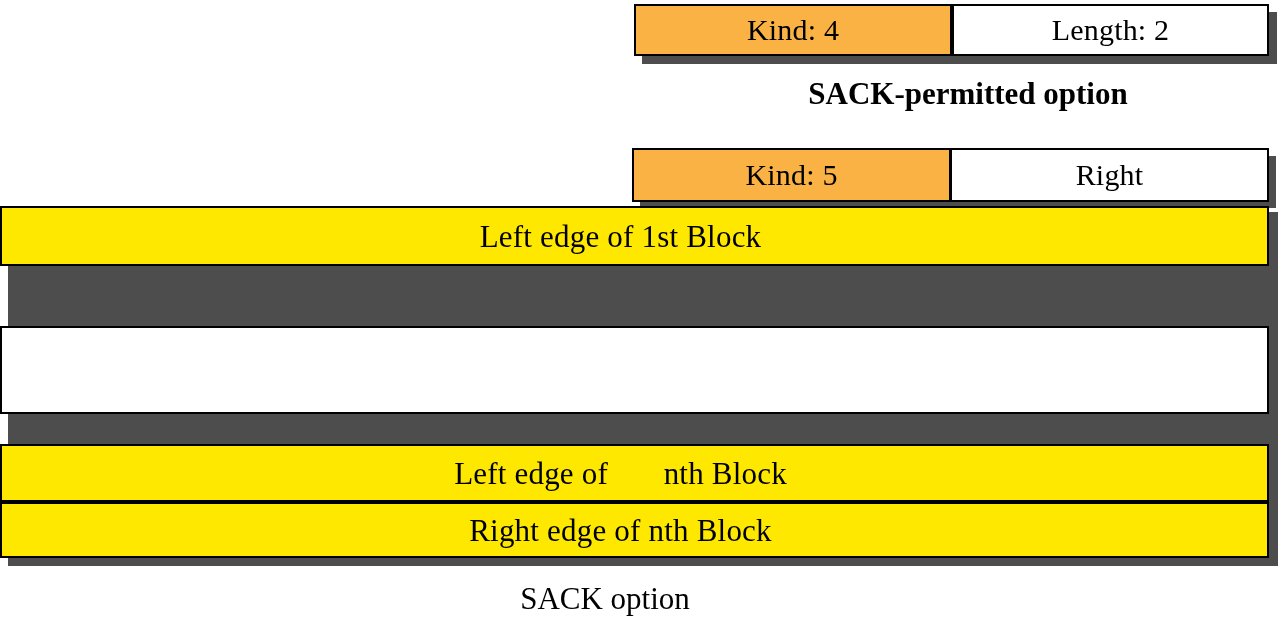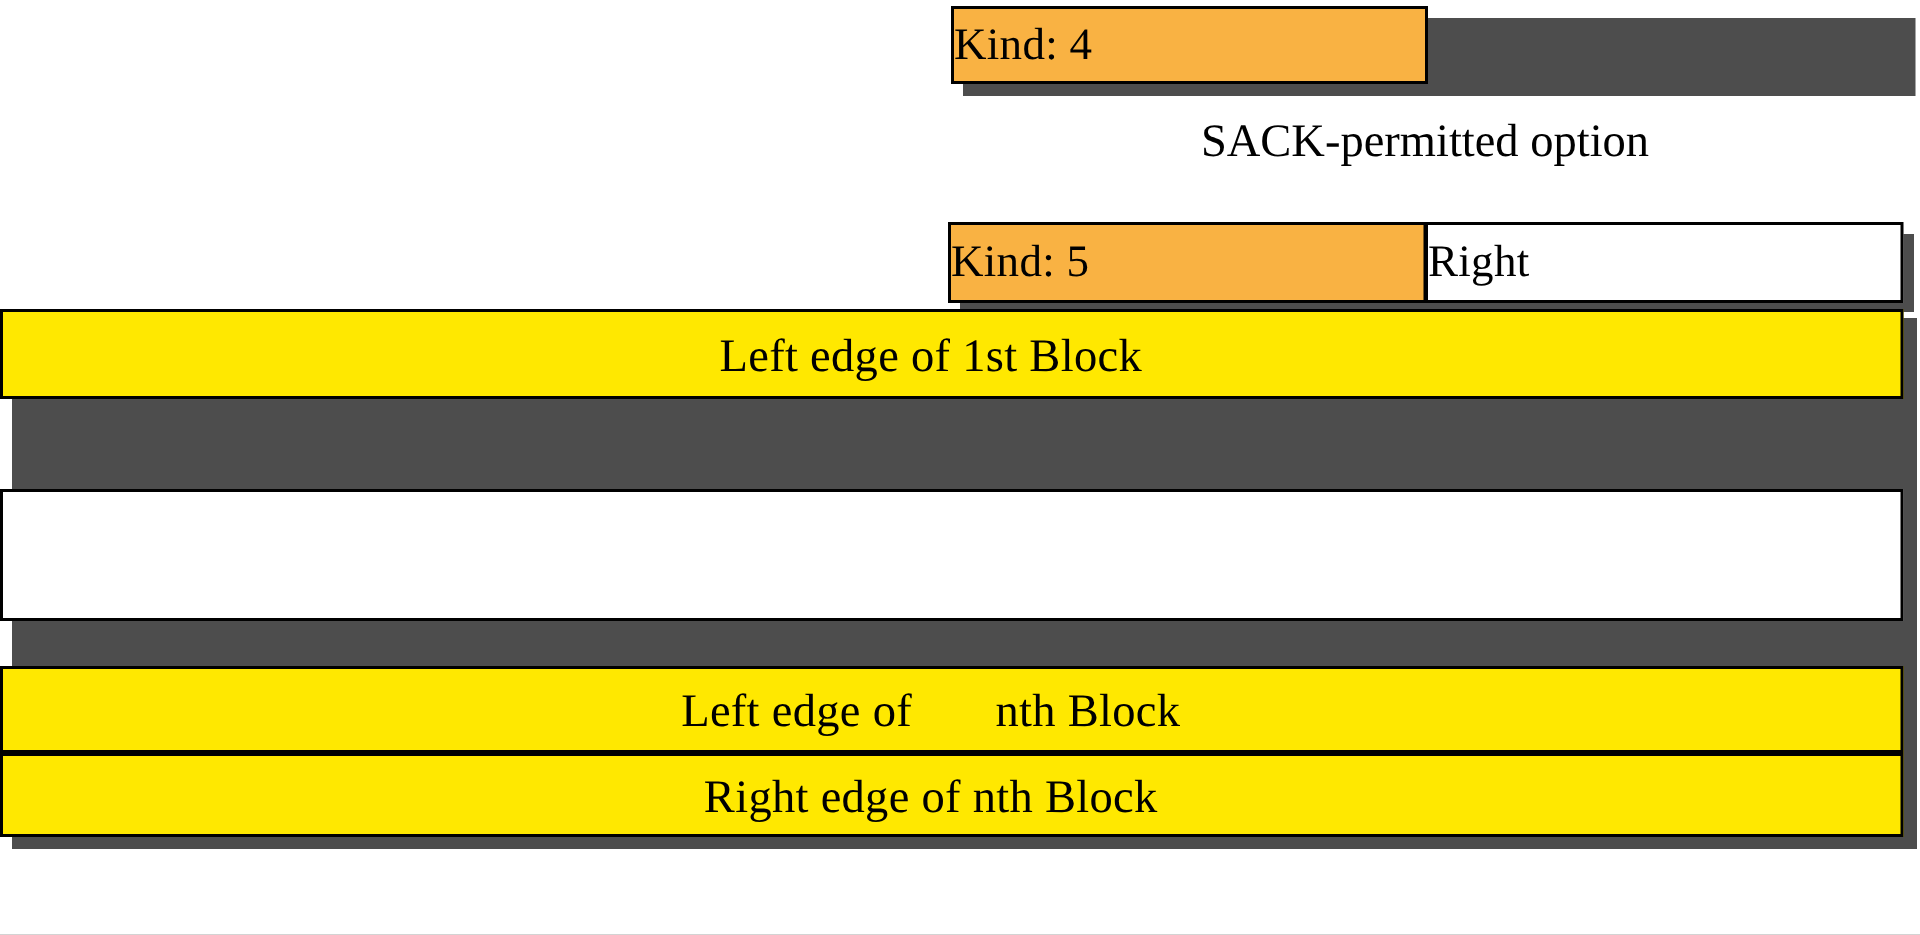--- a/index.html
+++ b/index.html
@@ -29,21 +29,21 @@
     position: absolute;
     background: #4d4d4d;
   }
 
   .field {
     position: absolute;
     box-sizing: border-box;
     border: 2px solid #000000;
     display: flex;
     align-items: center;
-    justify-content: flex-start;
+    justify-content: center;
     white-space: pre;
     line-height: 1;
   }
 
   .field-orange { background: #f9b243; }
   .field-white  { background: #ffffff; }
   .field-yellow { background: #ffe800; }
 
   .field-label {
     display: block;
@@ -73,23 +73,24 @@
   }
 
   .caption {
     position: absolute;
     text-align: center;
     font-size: 31px;
     line-height: 1;
     white-space: pre;
   }
   #caption-sack-permitted {
-    left: 650px;
+    left: 668px;
     top: 78px;
     width: 600px;
+    font-weight: bold;
   }
 
   
   #sack-header-shadow {
     left: 640px;
     top: 156px;
     width: 636px;
     height: 52px;
   }
   #sack-kind {
@@ -138,20 +139,23 @@
 <body>
 
 <div class="diagram">
 
   <div class="shadow" id="sack-permitted-shadow"></div>
 
   <div class="field field-orange" id="sack-permitted-kind">
     <span class="field-label">Kind: 4</span>
   </div>
 
+  <div class="field field-white" id="sack-permitted-length">
+    <span class="field-label">Length: 2</span>
+  </div>
 
   <div class="caption" id="caption-sack-permitted">SACK-permitted option</div>
 
   <div class="shadow" id="sack-header-shadow"></div>
 
   <div class="field field-orange" id="sack-kind">
     <span class="field-label">Kind: 5</span>
   </div>
 
   <div class="field field-white" id="sack-length">
@@ -170,14 +174,15 @@
   </div>
 
   <div class="field field-yellow block-row optical-center" id="block-left-n">
     <span class="field-label">Left edge of       nth Block</span>
   </div>
 
   <div class="field field-yellow block-row optical-center" id="block-right-n">
     <span class="field-label">Right edge of nth Block</span>
   </div>
 
+  <div class="caption" id="caption-sack">SACK option</div>
 
 </div>
 
 </body></html>

